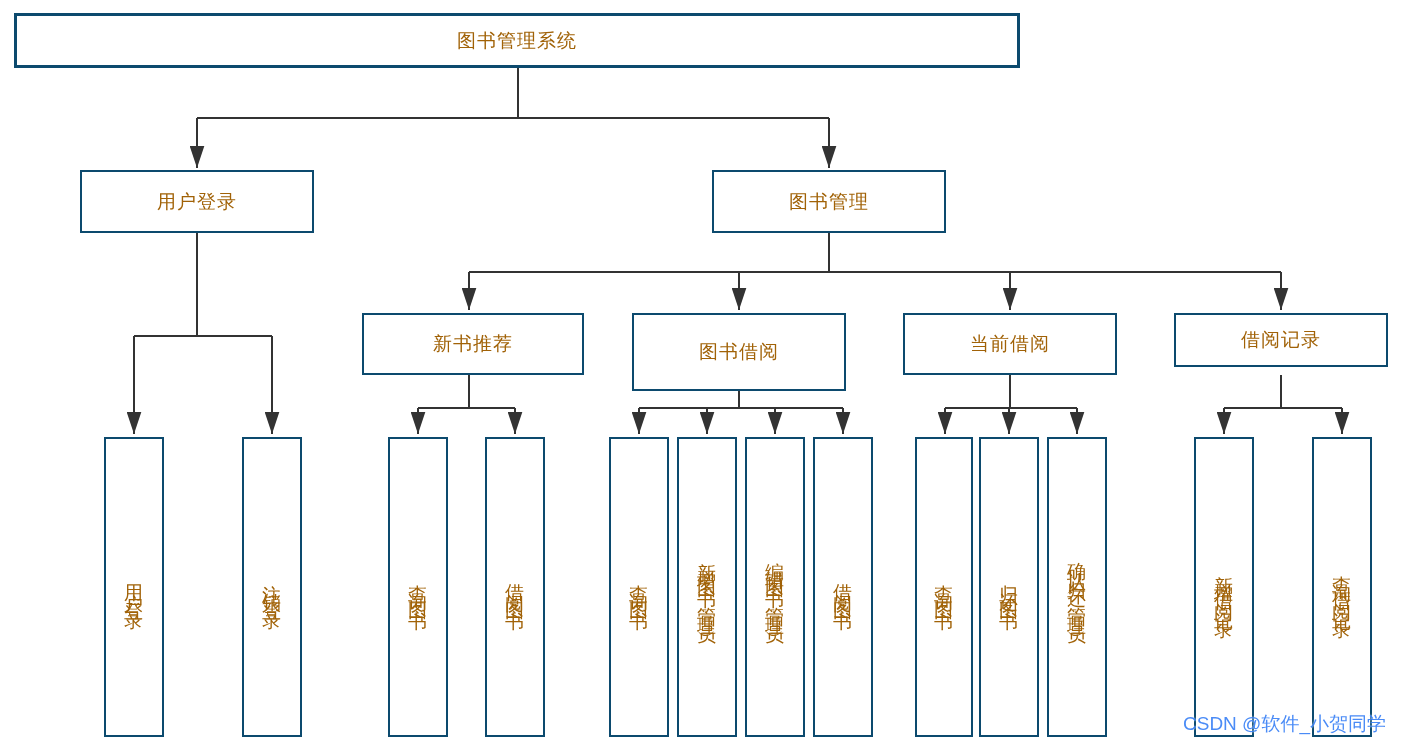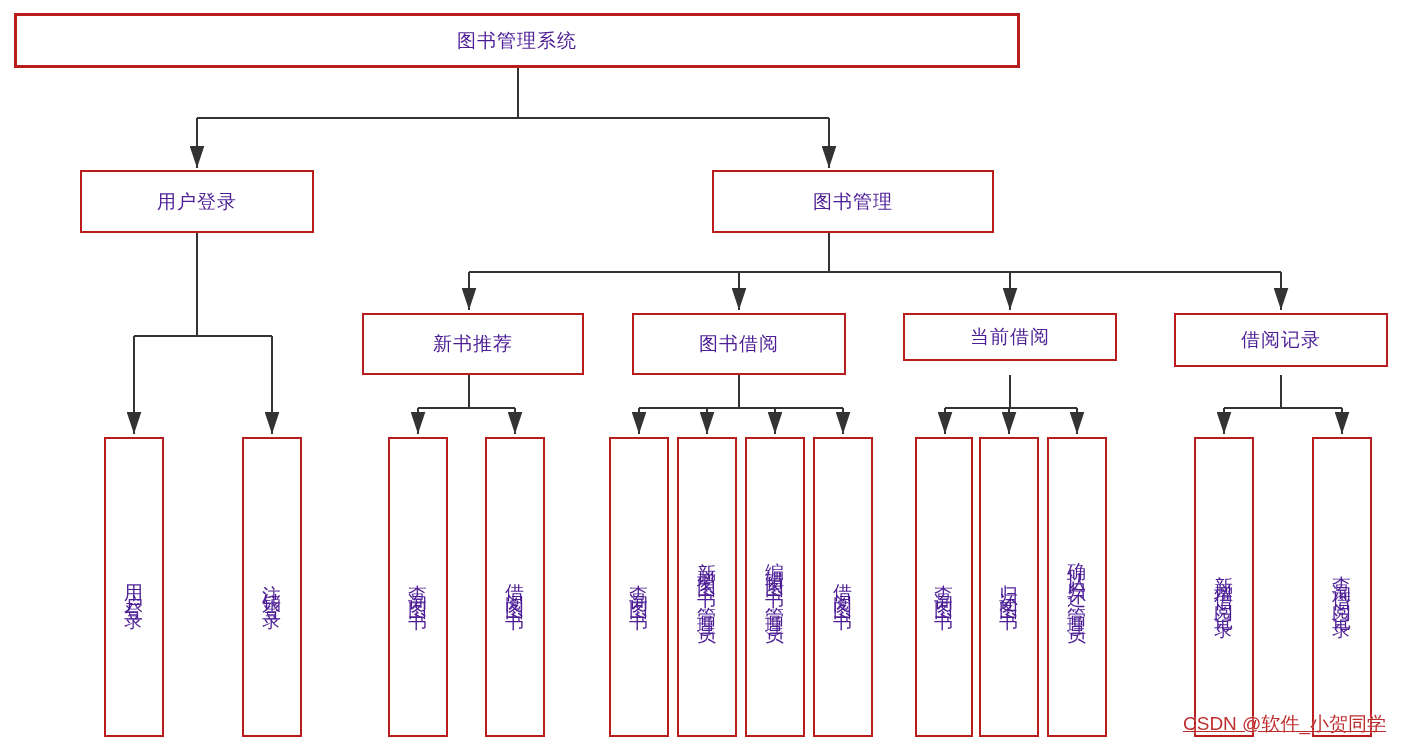--- a/index.html
+++ b/index.html
@@ -12,51 +12,50 @@
     overflow: hidden;
   }
   .canvas svg.connectors {
     position: absolute;
     left: 0; top: 0;
     width: 1405px; height: 747px;
   }
   .node {
     position: absolute;
     box-sizing: border-box;
-    border: 2px solid #b91c1c;
+    border: 2px solid #0c4a6e;
     background: #ffffff;
     display: flex;
     align-items: center;
     justify-content: center;
-    color: #4c1d95;
+    color: #a16207;
   }
   .node.root { border-width: 3px; }
   .node .hlabel {
     font-size: 19px;
     letter-spacing: 1px;
     white-space: nowrap;
   }
   .node .vlabel {
     writing-mode: vertical-lr;
     font-size: 19px;
     letter-spacing: 9px;
     line-height: 1;
     white-space: nowrap;
   }
   .watermark {
     position: absolute;
     left: 1183px;
     top: 711px;
     font-size: 19px;
-    color: #b91c1c;
+    color: #3b82f6;
     opacity: 0.92;
     white-space: nowrap;
     text-shadow: 0 0 2px #ffffff;
     z-index: 5;
-    text-decoration: underline;
   }
 </style>
 </head>
 <body>
 
 <div class="canvas">
 
   <svg class="connectors" viewBox="0 0 1405 747" xmlns="http://www.w3.org/2000/svg">
     <defs>
       <marker id="arrow" viewBox="0 0 12 8" refX="12" refY="4" markerWidth="22" markerHeight="15" orient="auto" markerUnits="userSpaceOnUse">
@@ -107,31 +106,31 @@
     </g>
   </svg>
 
   <div class="node root" style="left:14px; top:13px; width:1006px; height:55px;">
     <span class="hlabel">图书管理系统</span>
   </div>
 
   <div class="node" style="left:80px; top:170px; width:234px; height:63px;">
     <span class="hlabel">用户登录</span>
   </div>
-  <div class="node" style="left:712px; top:170px; width:282px; height:63px;">
+  <div class="node" style="left:712px; top:170px; width:234px; height:63px;">
     <span class="hlabel">图书管理</span>
   </div>
 
   <div class="node" style="left:362px; top:313px; width:222px; height:62px;">
     <span class="hlabel">新书推荐</span>
   </div>
-  <div class="node" style="left:632px; top:313px; width:214px; height:62px;">
+  <div class="node" style="left:632px; top:313px; width:214px; height:78px;">
     <span class="hlabel">图书借阅</span>
   </div>
-  <div class="node" style="left:903px; top:313px; width:214px; height:48px;">
+  <div class="node" style="left:903px; top:313px; width:214px; height:62px;">
     <span class="hlabel">当前借阅</span>
   </div>
   <div class="node" style="left:1174px; top:313px; width:214px; height:54px;">
     <span class="hlabel">借阅记录</span>
   </div>
 
   <div class="node" style="left:104px; top:437px; width:60px; height:300px;">
     <span class="vlabel">用户登录</span>
   </div>
   <div class="node" style="left:242px; top:437px; width:60px; height:300px;">

